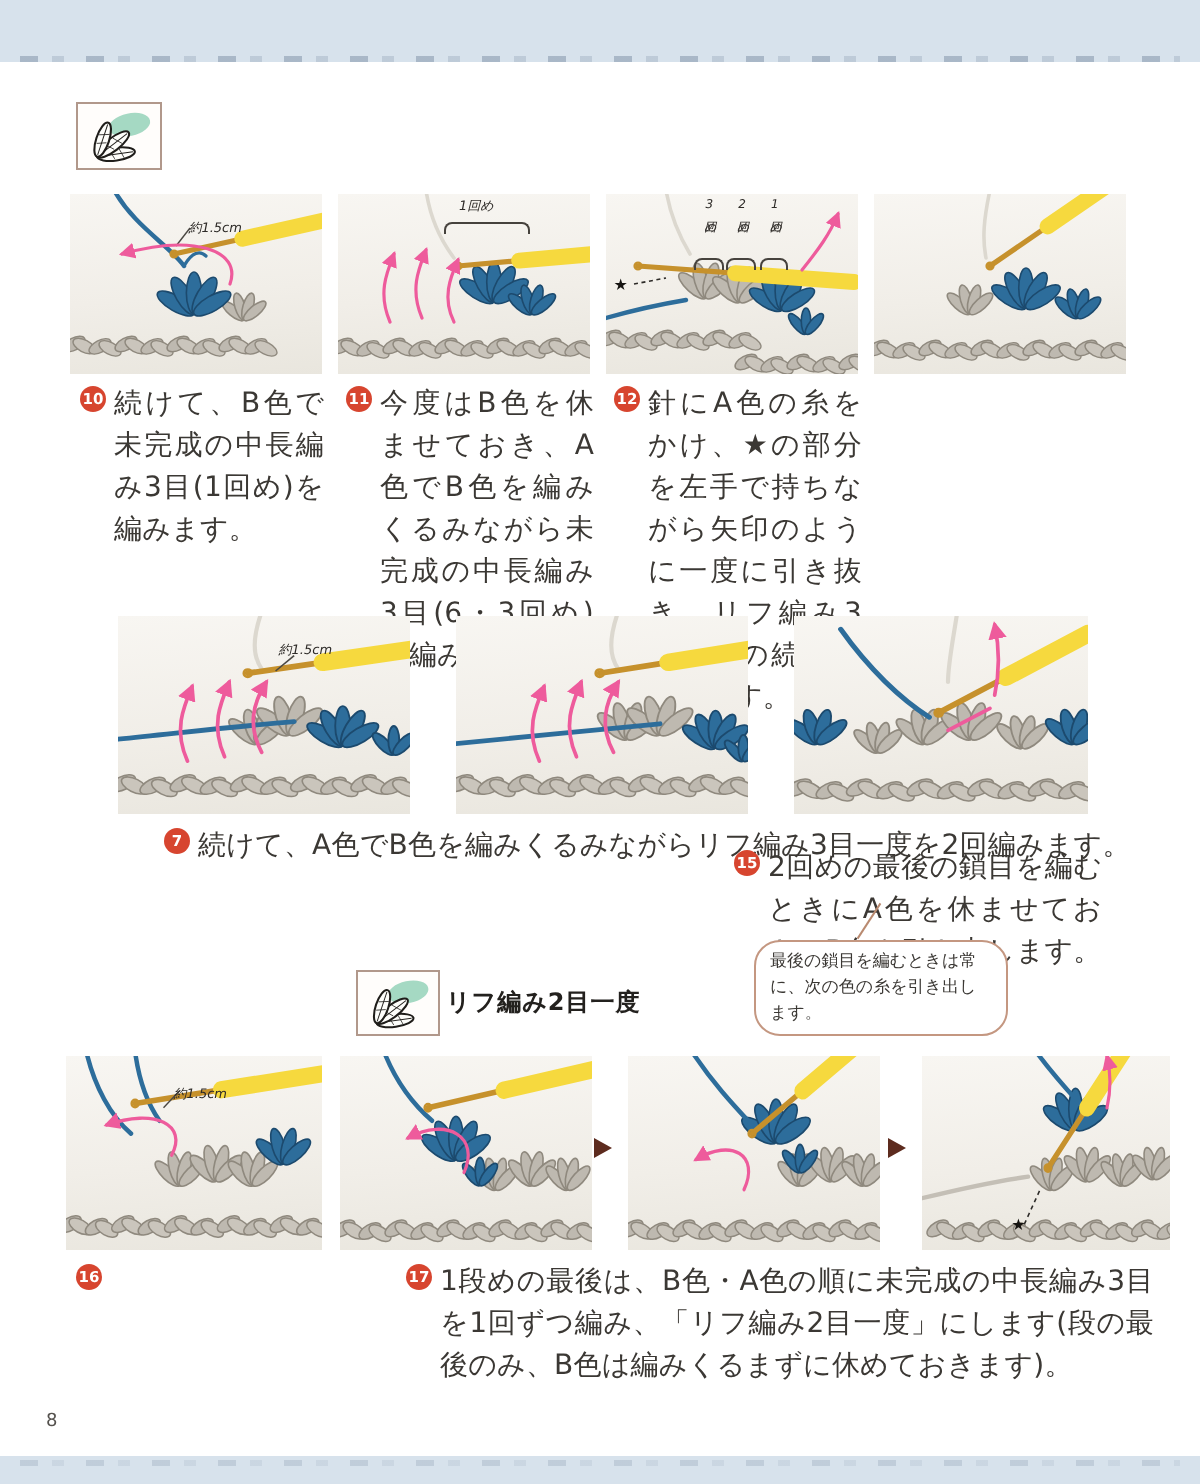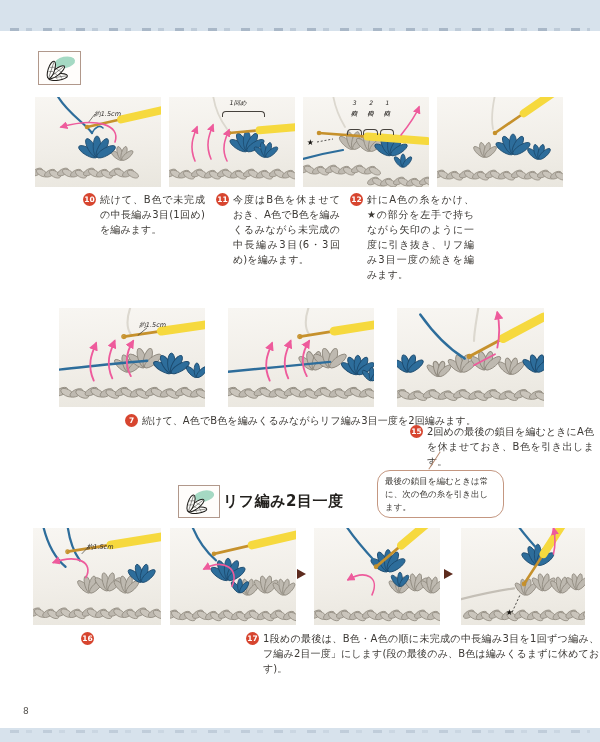--- a/index.html
+++ b/index.html
@@ -17,28 +17,28 @@
   .iconbox{position:absolute;background:#fffdfb;border:1px solid #b1988b;box-sizing:border-box;}
   .iconbox svg{position:absolute;inset:0;width:100%;height:100%;}
 
   .photo{position:absolute;background:linear-gradient(175deg,#f8f6f2 0%,#f1eee8 55%,#e9e6de 100%);overflow:hidden;font-style:italic;}
   .scene{position:absolute;inset:0;width:100%;height:100%;display:block;}
   .ann{position:absolute;font-size:6.5px;color:#2e2b28;white-space:nowrap;z-index:3;}
   .vlabel{position:absolute;font-size:6px;line-height:1.05;color:#2e2b28;writing-mode:vertical-rl;text-orientation:upright;z-index:3;}
   .star{position:absolute;font-size:8px;color:#151310;z-index:3;}
   .bracket{position:absolute;height:5px;border:1px solid #46423d;border-bottom:none;border-radius:4px 4px 0 0;z-index:2;}
 
-  .cap{position:absolute;display:flex;gap:4px;align-items:flex-start;margin-left:43px;}
+  .cap{position:absolute;display:flex;gap:4px;align-items:flex-start;}
   .badge{flex:none;width:13px;height:13px;border-radius:50%;background:#d7452f;color:#fff;
     font-size:7.5px;font-weight:bold;display:flex;align-items:center;justify-content:center;margin-top:1px;}
-  .cap .txt{font-size:10px;line-height:1.5;color:#3b3834;letter-spacing:.1px;text-align:justify;}
+  .cap .txt{font-size:14px;line-height:1.5;color:#3b3834;letter-spacing:.1px;text-align:justify;}
   .cap .txt.nowrap{white-space:nowrap;text-align:left;}
 
   #section-label{position:absolute;left:223px;top:485px;height:33px;display:flex;align-items:center;
-    font-size:15px;font-weight:bold;color:#23211e;letter-spacing:.5px;}
+    font-size:12px;font-weight:bold;color:#23211e;letter-spacing:.5px;}
 
   #callout{position:absolute;left:377px;top:470px;width:127px;box-sizing:border-box;
     border:1.2px solid #c49781;border-radius:13px;padding:4px 7px;font-size:8.5px;line-height:1.5;color:#3b3834;background:#fff;}
   #callout-pointer{position:absolute;left:434px;top:450px;height:21px;width:0;border-left:1.2px solid #b98a70;transform:rotate(33deg);}
 
   .tri{position:absolute;width:0;height:0;border-left:9px solid #5d2b1e;border-top:5.5px solid transparent;border-bottom:5.5px solid transparent;}
 
   #page-number{position:absolute;left:23px;top:706px;font-size:9px;color:#55524e;}
 </style>
 </head>

